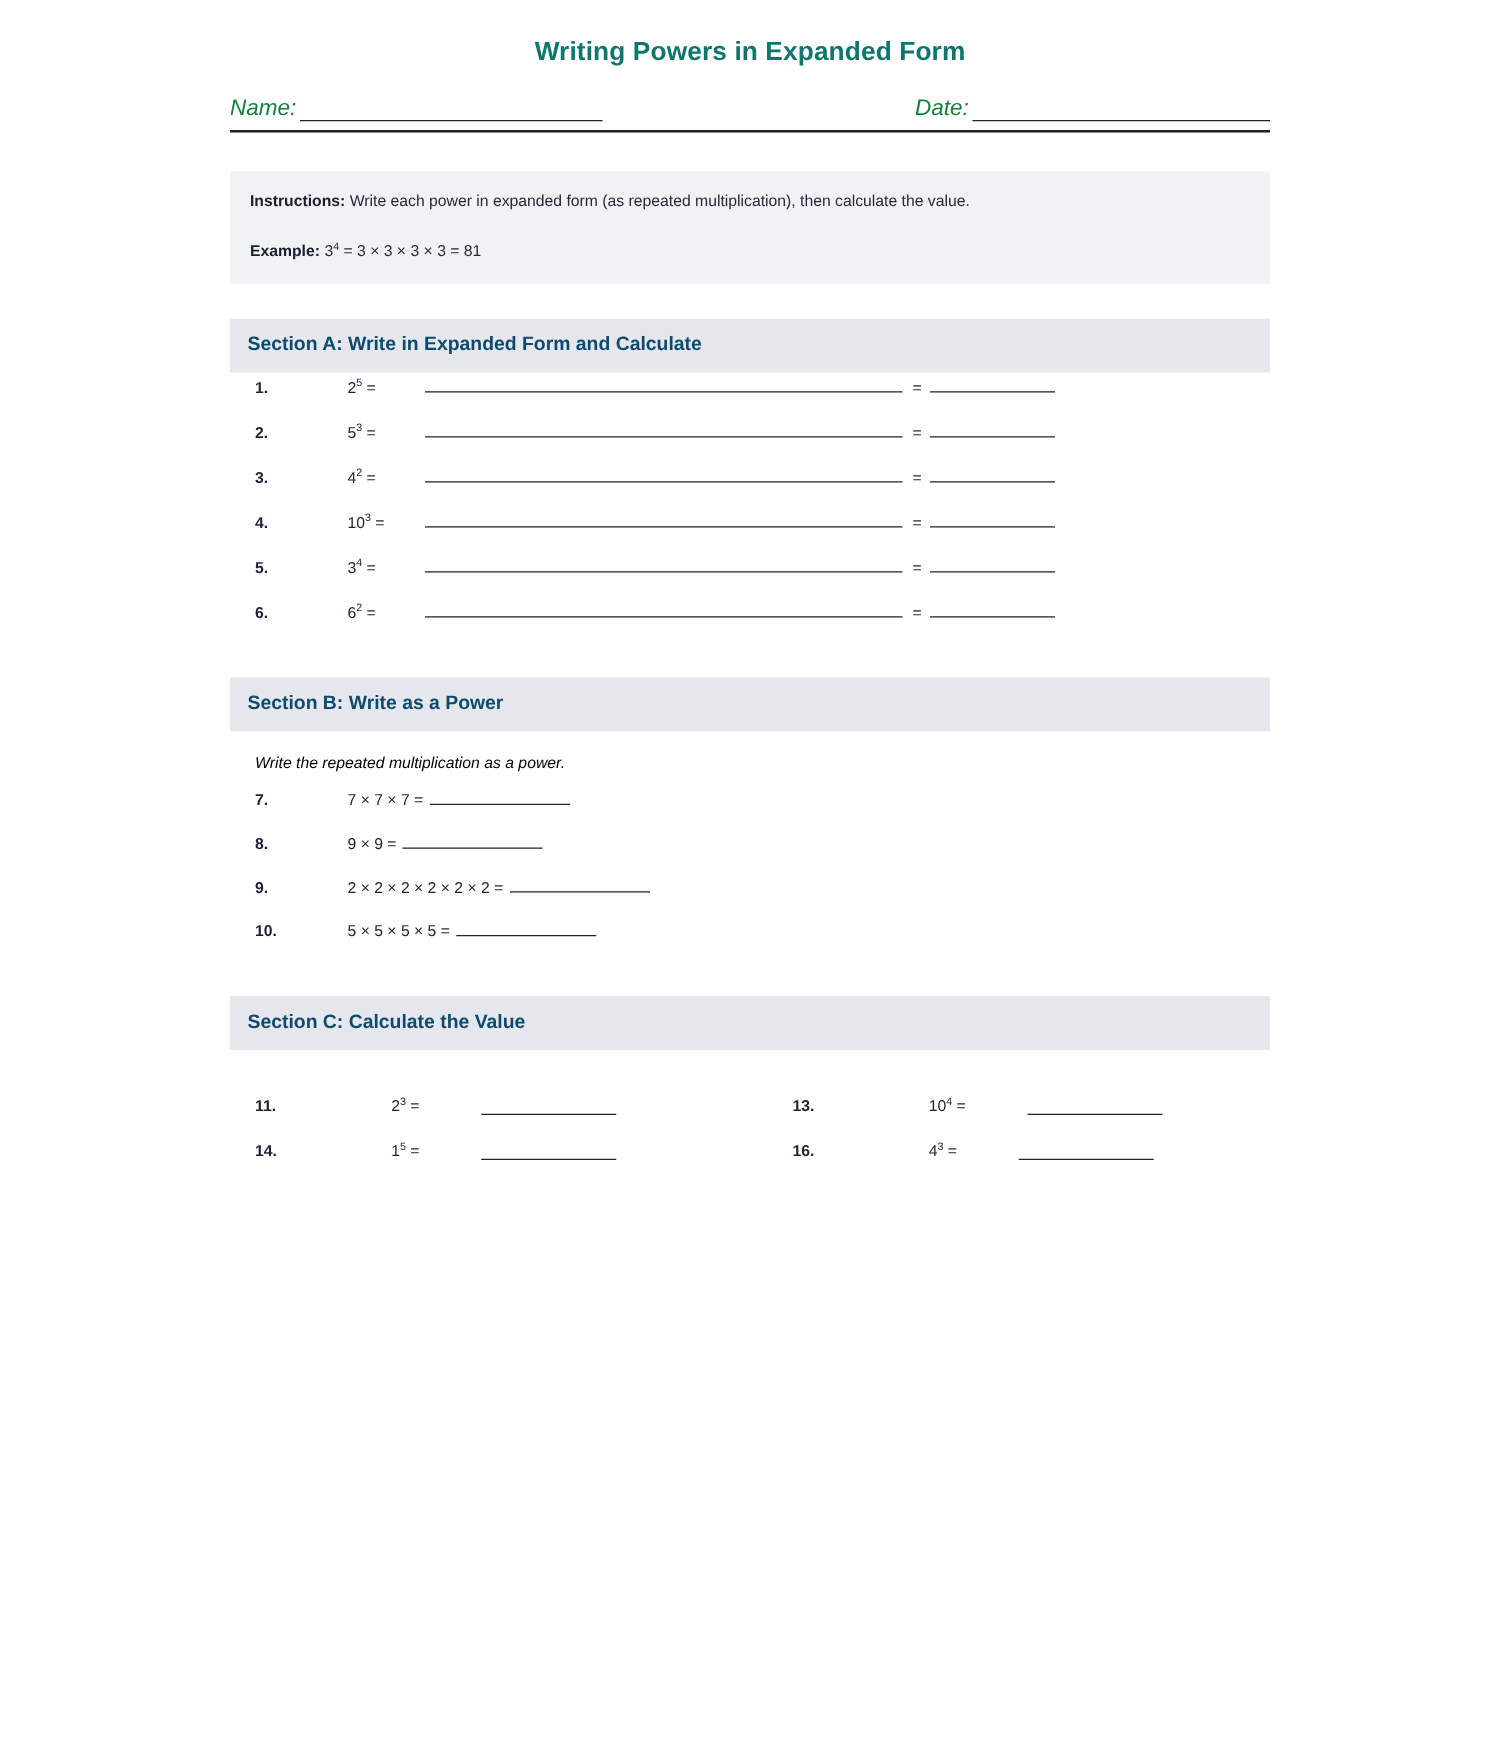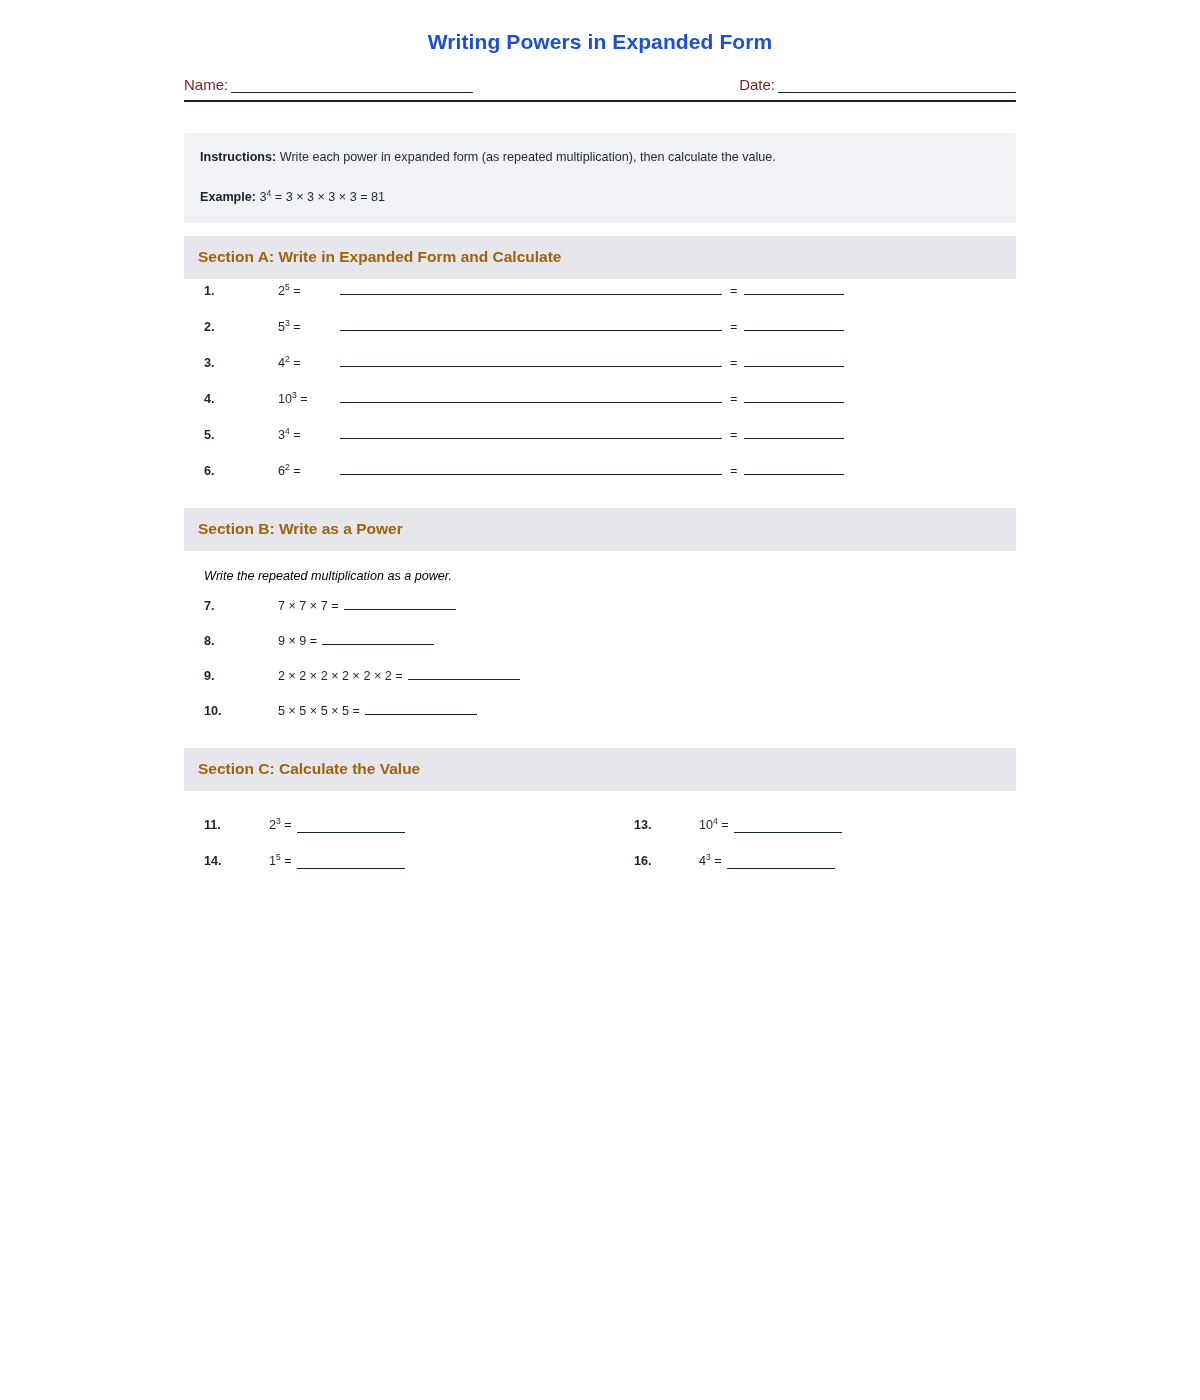--- a/index.html
+++ b/index.html
@@ -27,33 +27,34 @@
     width: 832px;
     margin: 0 auto;
     padding-top: 30px;
   }
 
   
   .doc-title {
     text-align: center;
     font-size: 21px;
     font-weight: bold;
-    color: #1d4ed8;
+    color: #0f766e;
     letter-spacing: 0.1px;
     margin: 0 0 22px 0;
   }
 
   
   .namedate {
     display: flex;
     align-items: flex-end;
     justify-content: space-between;
-    font-size: 15px;
-    color: #7f1d1d;
+    font-size: 18px;
+    color: #15803d;
     padding-bottom: 4px;
+    font-style: italic;
   }
   .nd-field {
     display: flex;
     align-items: flex-end;
     white-space: nowrap;
   }
   .nd-label { padding-right: 3px; }
   .nd-rule {
     display: inline-block;
     border-bottom: 1.3px solid #1c2133;
@@ -76,25 +77,25 @@
     line-height: 1.72;
     color: #24293a;
   }
   .instructions b { font-weight: bold; color: #1a1f2e; text-align: center; }
   .instructions .line + .line { margin-top: 18px; }
   sup { font-size: 0.68em; vertical-align: super; line-height: 0; }
 
   
   .section-head {
     background: #e5e7ec;
-    margin-top: 13px;
+    margin-top: 28px;
     padding: 12px 14px 13px 14px;
     font-size: 15.5px;
     font-weight: bold;
-    color: #a16207;
+    color: #0c4a6e;
   }
 
   .section-body { padding: 0 0 0 20px; }
 
   
   .a-row {
     display: flex;
     align-items: baseline;
     font-size: 12.6px;
     color: #1c2133;
@@ -155,24 +156,25 @@
 
   
   .c-grid {
     display: grid;
     grid-template-columns: 430px 430px;
     padding-top: 16px;
     row-gap: 0;
   }
   .c-cell {
     display: flex;
-    align-items: center;
+    align-items: flex-end;
     font-size: 12.6px;
     color: #1c2133;
     height: 36px;
+    gap: 44px;
   }
   .c-num {
     font-weight: bold;
     min-width: 31px;
     flex: none;
   }
   .c-expr { flex: none; white-space: nowrap; padding-right: 5px; margin-left: 34px; }
   .c-blank {
     display: inline-block;
     width: 108px;

